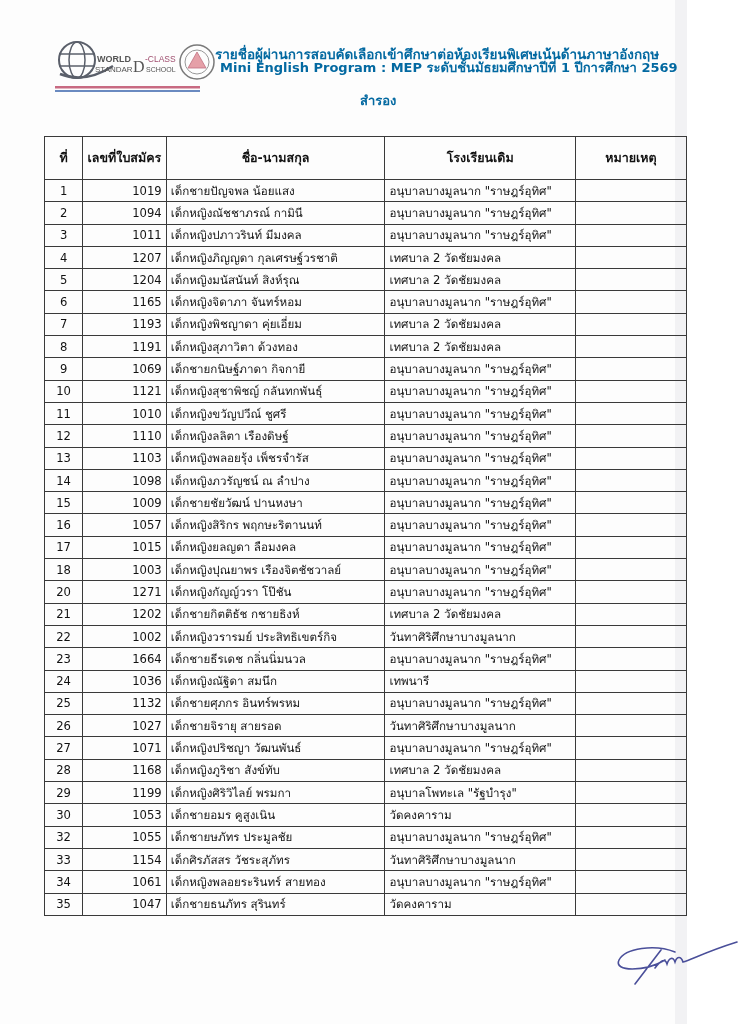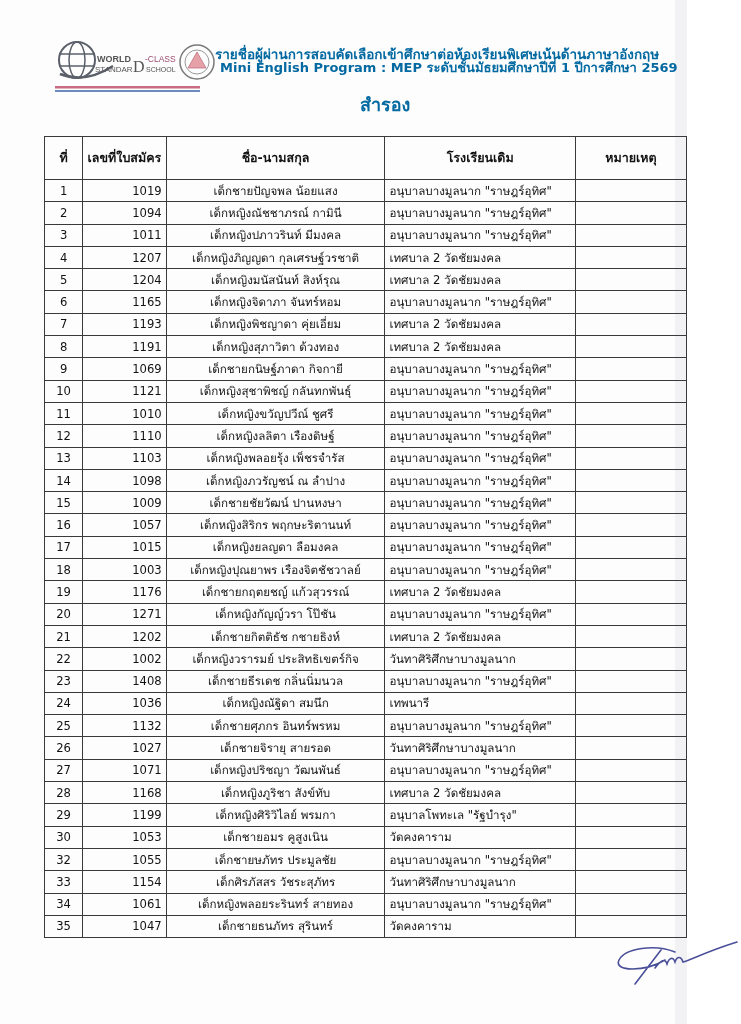--- a/index.html
+++ b/index.html
@@ -5,28 +5,28 @@
     html, body { margin: 0; padding: 0; background: #ffffff; }
     body { width: 741px; height: 1024px; position: relative; overflow: hidden;
            font-family: "DejaVu Sans", sans-serif; color: #111; }
     .page { position: absolute; left: 0; top: 0; width: 687px; height: 1024px; background: #fdfdfd; }
     .edge { position: absolute; right: 0; top: 0; width: 12px; height: 1024px; background: #f2f2f4; }
     .logo { position: absolute; left: 55px; top: 38px; width: 165px; height: 60px; }
     .header { position: absolute; left: 215px; top: 43px; width: 500px; }
     .hline { position: absolute; white-space: nowrap; font-weight: bold; font-size: 13.5px; color: #0369a1; }
     .h1 { left: 0; top: 0; }
     .h2 { left: 5px; top: 14px; font-size: 13px; }
-    .h3 { left: 145px; top: 47px; font-size: 18px; }
+    .h3 { left: 145px; top: 47px; font-size: 13px; }
     table.roster { position: absolute; left: 44px; top: 136px; border-collapse: collapse;
                    font-size: 11.6px; }
     table.roster th, table.roster td { border: 1.3px solid #3a3a3a; padding: 0 4px; height: 21.3px; }
     table.roster th { height: 42px; font-weight: bold; font-size: 12.5px; text-align: center; }
     .c-no { width: 30px; text-align: center; }
     .c-app { width: 77px; text-align: right; }
-    .c-name { width: 219px; text-align: center; }
+    .c-name { width: 219px; text-align: left; }
     .c-school { width: 188px; text-align: left; }
     .c-note { width: 105px; }
     .sig { position: absolute; left: 605px; top: 938px; width: 140px; height: 60px; }
   </style>
 </head>
 <body>
 
 <div class="page">
   <div class="edge"></div>
 
@@ -187,27 +187,20 @@
           <td class="c-note"></td>
         </tr>
         <tr>
           <td class="c-no">18</td>
           <td class="c-app">1003</td>
           <td class="c-name">เด็กหญิงปุณยาพร เรืองจิตชัชวาลย์</td>
           <td class="c-school">อนุบาลบางมูลนาก "ราษฎร์อุทิศ"</td>
           <td class="c-note"></td>
         </tr>
         <tr>
-          <td class="c-no">19</td>
-          <td class="c-app">1176</td>
-          <td class="c-name">เด็กชายกฤตยชญ์ แก้วสุวรรณ์</td>
-          <td class="c-school">เทศบาล 2 วัดชัยมงคล</td>
-          <td class="c-note"></td>
-        </tr>
-        <tr>
           <td class="c-no">20</td>
           <td class="c-app">1271</td>
           <td class="c-name">เด็กหญิงกัญญ์วรา โป๊ชัน</td>
           <td class="c-school">อนุบาลบางมูลนาก "ราษฎร์อุทิศ"</td>
           <td class="c-note"></td>
         </tr>
         <tr>
           <td class="c-no">21</td>
           <td class="c-app">1202</td>
           <td class="c-name">เด็กชายกิตติธัช กชายธิงห์</td>
@@ -216,21 +209,21 @@
         </tr>
         <tr>
           <td class="c-no">22</td>
           <td class="c-app">1002</td>
           <td class="c-name">เด็กหญิงวรารมย์ ประสิทธิเขตร์กิจ</td>
           <td class="c-school">วันทาศิริศึกษาบางมูลนาก</td>
           <td class="c-note"></td>
         </tr>
         <tr>
           <td class="c-no">23</td>
-          <td class="c-app">1408</td>
+          <td class="c-app">1664</td>
           <td class="c-name">เด็กชายธีรเดช กลิ่นนิ่มนวล</td>
           <td class="c-school">อนุบาลบางมูลนาก "ราษฎร์อุทิศ"</td>
           <td class="c-note"></td>
         </tr>
         <tr>
           <td class="c-no">24</td>
           <td class="c-app">1036</td>
           <td class="c-name">เด็กหญิงณัฐิดา สมนึก</td>
           <td class="c-school">เทพนารี</td>
           <td class="c-note"></td>

